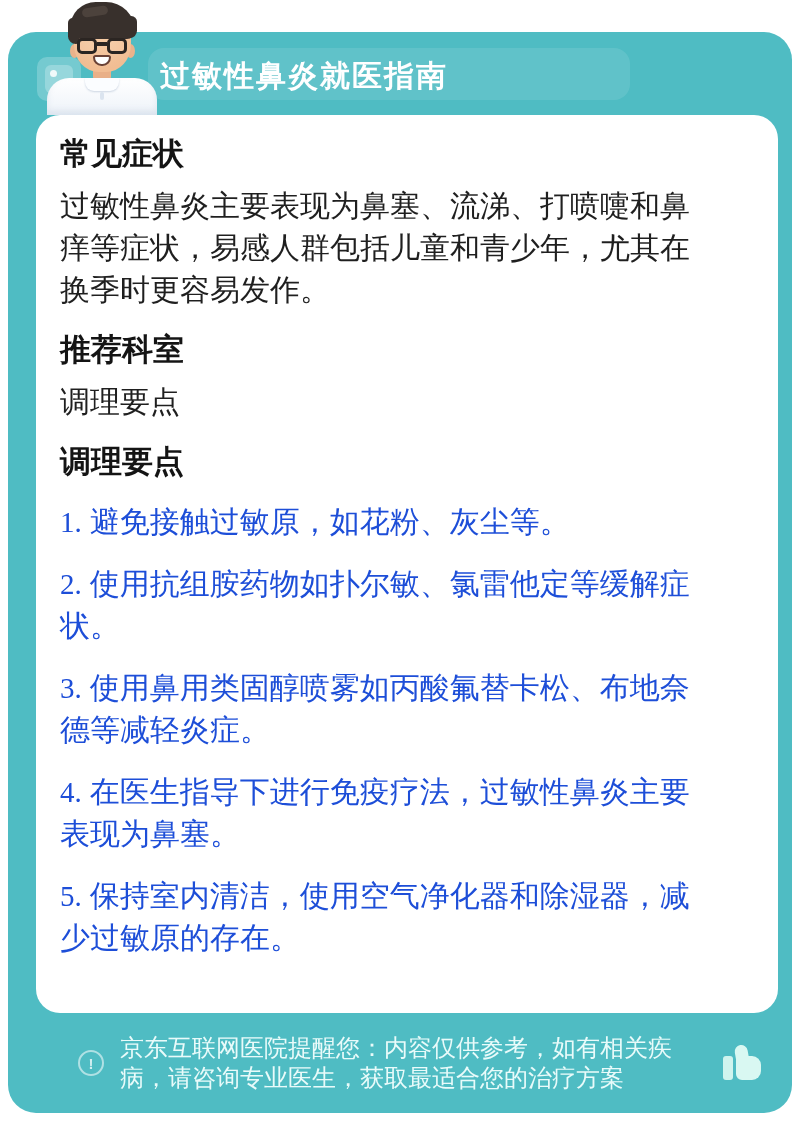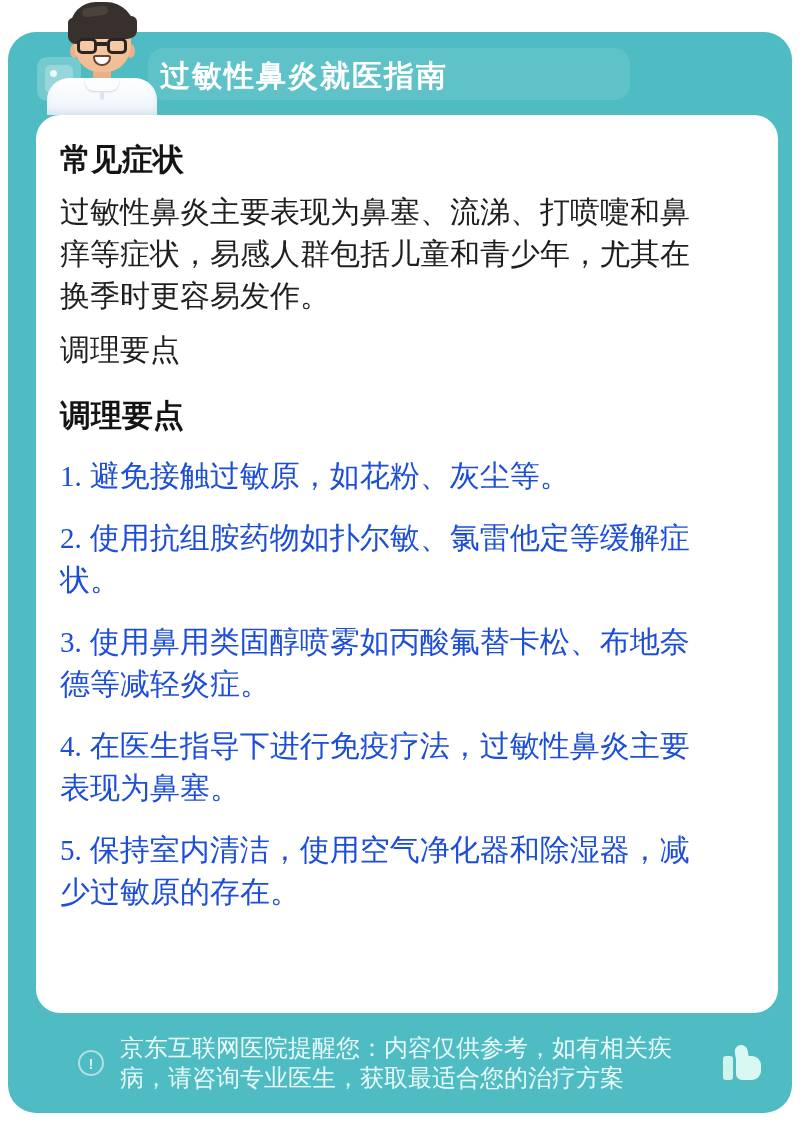--- a/index.html
+++ b/index.html
@@ -55,21 +55,21 @@
                border-radius:5px; background:rgba(255,255,255,0.08); }
   .av-lens-r { position:absolute; right:0; top:2px; width:20px; height:16px; border:3px solid #2b2522;
                border-radius:5px; background:rgba(255,255,255,0.08); }
   .av-bridge { position:absolute; left:20px; top:6px; width:10px; height:4px; background:#2b2522; }
   .av-mouth { position:absolute; left:47px; top:53px; width:18px; height:11px; background:#ffffff;
               border:2px solid #6a4236; border-radius:3px 3px 10px 10px; }
 
   
   .card { position:absolute; left:28px; top:83px; width:742px; height:898px;
           background:#ffffff; border-radius:24px; padding:0 62px 0 24px; overflow:hidden; z-index:2; }
-  .sec-heading { font-size:31px; line-height:38px; font-weight:700; color:#141414; margin-top:26px; }
+  .sec-heading { font-size:31px; line-height:38px; font-weight:700; color:#141414; margin-top:20px; }
   .sec-body { font-size:30px; line-height:42px; color:#1f1f1f; margin-top:12px; }
   .tips-list { list-style:none; }
   .tip-item { font-size:30px; line-height:42px; color:#1d4ed8; margin-top:20px; }
   .tip-num { font-family:"Liberation Serif", serif; font-size:29px; margin-right:8px; }
 
   
   .footer { position:absolute; left:0; bottom:0; width:100%; height:100px;
             display:flex; align-items:center; padding:0 30px 0 70px; }
   .info-circle { flex:none; width:26px; height:26px; border:2px solid rgba(255,255,255,0.55);
                  border-radius:50%; display:flex; align-items:center; justify-content:center;
@@ -96,20 +96,21 @@
         <div class="photo-glyph"></div>
       </div>
       <div class="page-title">过敏性鼻炎就医指南</div>
     </div>
 
     <div class="card">
 
       <h2 class="sec-heading">常见症状</h2>
       <p class="sec-body">过敏性鼻炎主要表现为鼻塞、流涕、打喷嚏和鼻痒等症状，易感人群包括儿童和青少年，尤其在换季时更容易发作。</p>
 
+      <h2 class="sec-heading">推荐科室</h2>
       <p class="sec-body">调理要点</p>
 
       <h2 class="sec-heading">调理要点</h2>
 
       <ul class="tips-list">
         <li class="tip-item">
           <span class="tip-num">1.</span><span>避免接触过敏原，如花粉、灰尘等。</span>
         </li>
         <li class="tip-item">
           <span class="tip-num">2.</span><span>使用抗组胺药物如扑尔敏、氯雷他定等缓解症状。</span>

